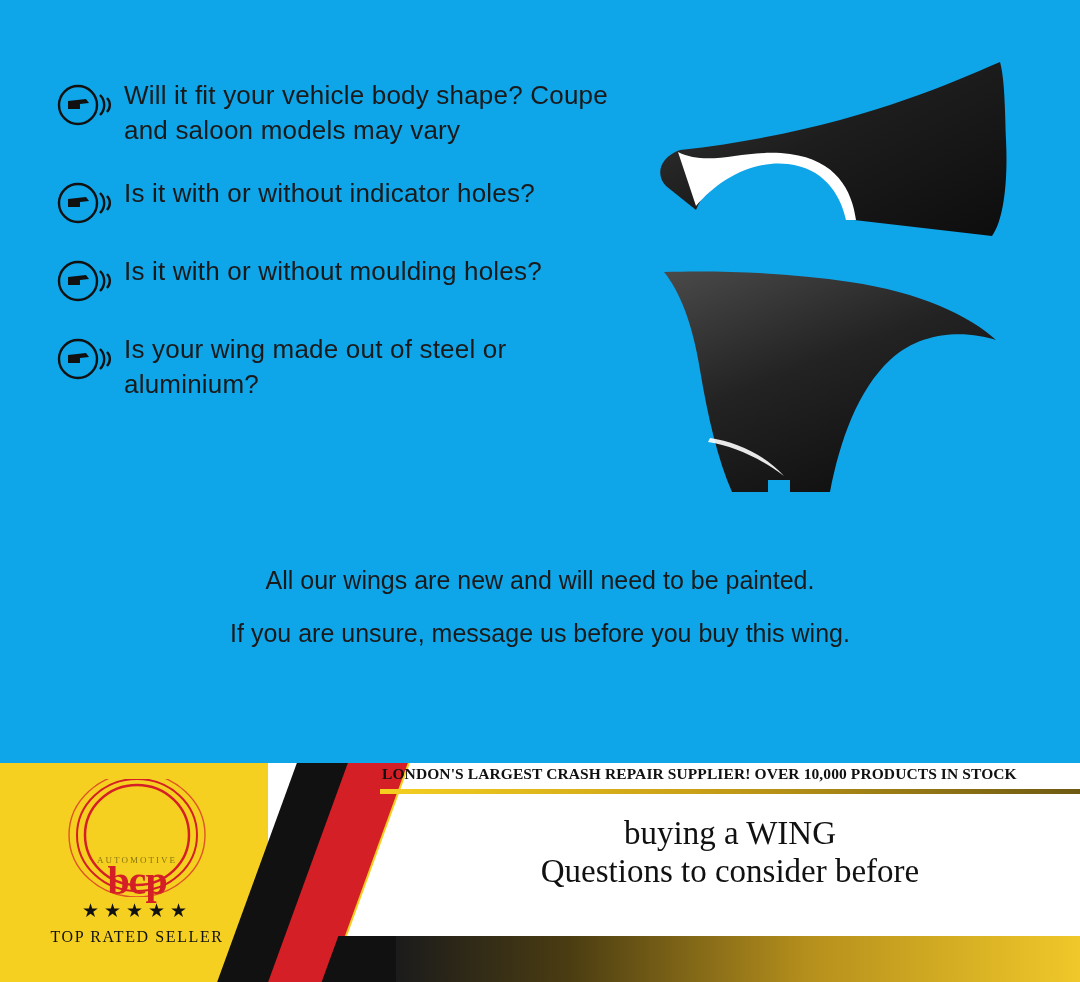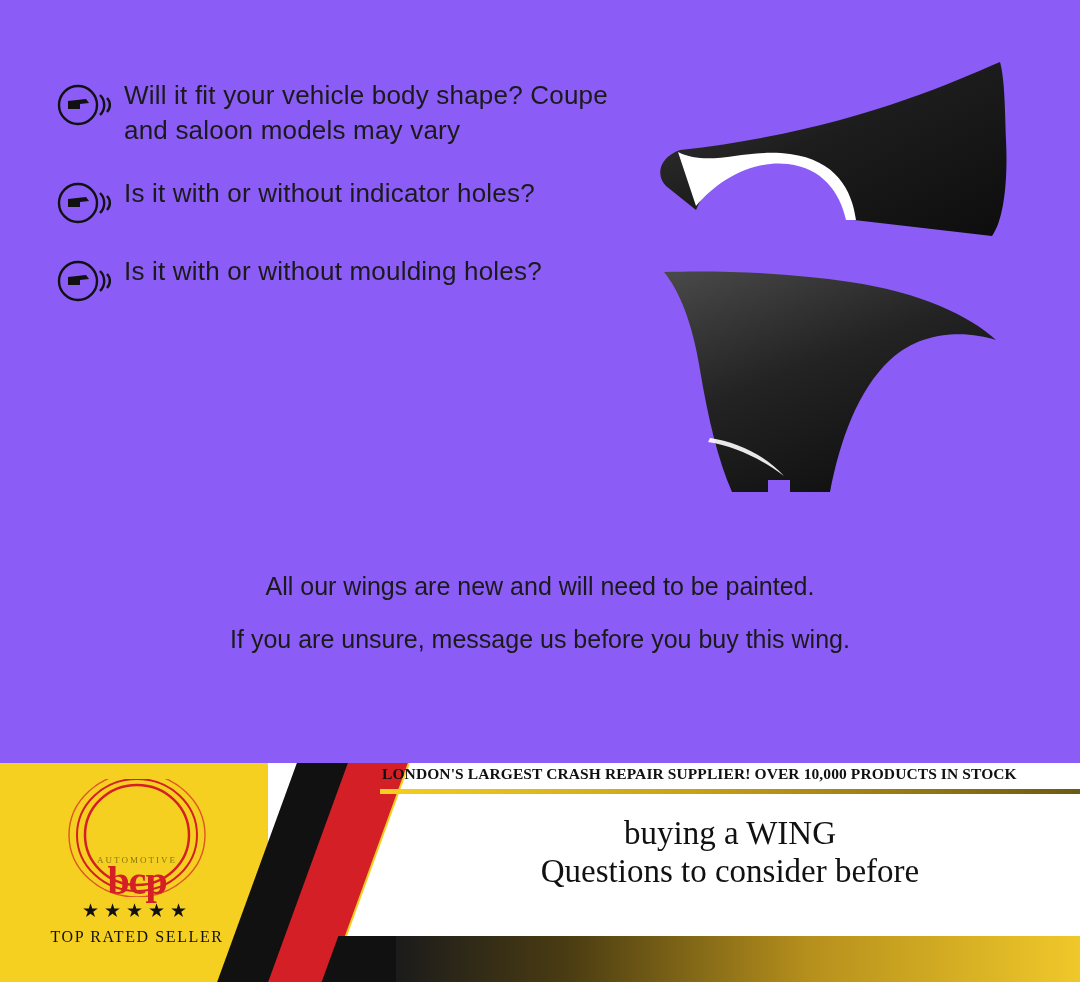--- a/index.html
+++ b/index.html
@@ -7,21 +7,21 @@
     width: 1080px;
     height: 982px;
     background: #ffffff;
     font-family: "Liberation Sans", sans-serif;
     overflow: hidden;
   }
   .page {
     position: relative;
     width: 1080px;
     height: 982px;
-    background: #8b5cf6;
+    background: #0ea5e9;
   }
 
   
   .questions {
     position: absolute;
     left: 56px;
     top: 78px;
     width: 600px;
   }
   .q-row {
@@ -62,21 +62,20 @@
     top: 565px;
     width: 1080px;
     text-align: center;
   }
   .note {
     font-size: 25px;
     color: #1a1a1a;
     line-height: 1.25;
     margin-bottom: 22px;
     padding: 0 50px;
-    margin-top: 6px;
   }
 
   
   .banner {
     position: absolute;
     left: 0;
     top: 763px;
     width: 1080px;
     height: 219px;
     overflow: hidden;
@@ -247,20 +246,31 @@
         <svg width="62" height="46" viewBox="0 0 62 46">
           <circle cx="22" cy="23" r="19" fill="none" stroke="#111" stroke-width="2.4"></circle>
           <path d="M12 27 L12 19 L30 17 L33 21 L24 22 L24 27 Z" fill="#111"></path>
           <path d="M44 13 A14 14 0 0 1 44 33" fill="none" stroke="#111" stroke-width="2.4"></path>
           <path d="M51 16 A10 10 0 0 1 51 30" fill="none" stroke="#111" stroke-width="2.4"></path>
         </svg>
       </div>
       <div class="q-text">Is it with or without moulding holes?</div>
     </div>
 
+    <div class="q-row">
+      <div class="q-icon">
+        <svg width="62" height="46" viewBox="0 0 62 46">
+          <circle cx="22" cy="23" r="19" fill="none" stroke="#111" stroke-width="2.4"></circle>
+          <path d="M12 27 L12 19 L30 17 L33 21 L24 22 L24 27 Z" fill="#111"></path>
+          <path d="M44 13 A14 14 0 0 1 44 33" fill="none" stroke="#111" stroke-width="2.4"></path>
+          <path d="M51 16 A10 10 0 0 1 51 30" fill="none" stroke="#111" stroke-width="2.4"></path>
+        </svg>
+      </div>
+      <div class="q-text">Is your wing made out of steel or aluminium?</div>
+    </div>
 
   </div>
 
   <div class="wings">
     <svg width="420" height="480" viewBox="0 0 420 480">
       <defs>
         <linearGradient id="g1" x1="0" y1="0" x2="1" y2="1">
           <stop offset="0%" stop-color="#3a3a3a"></stop>
           <stop offset="45%" stop-color="#1d1d1d"></stop>
           <stop offset="100%" stop-color="#0d0d0d"></stop>

